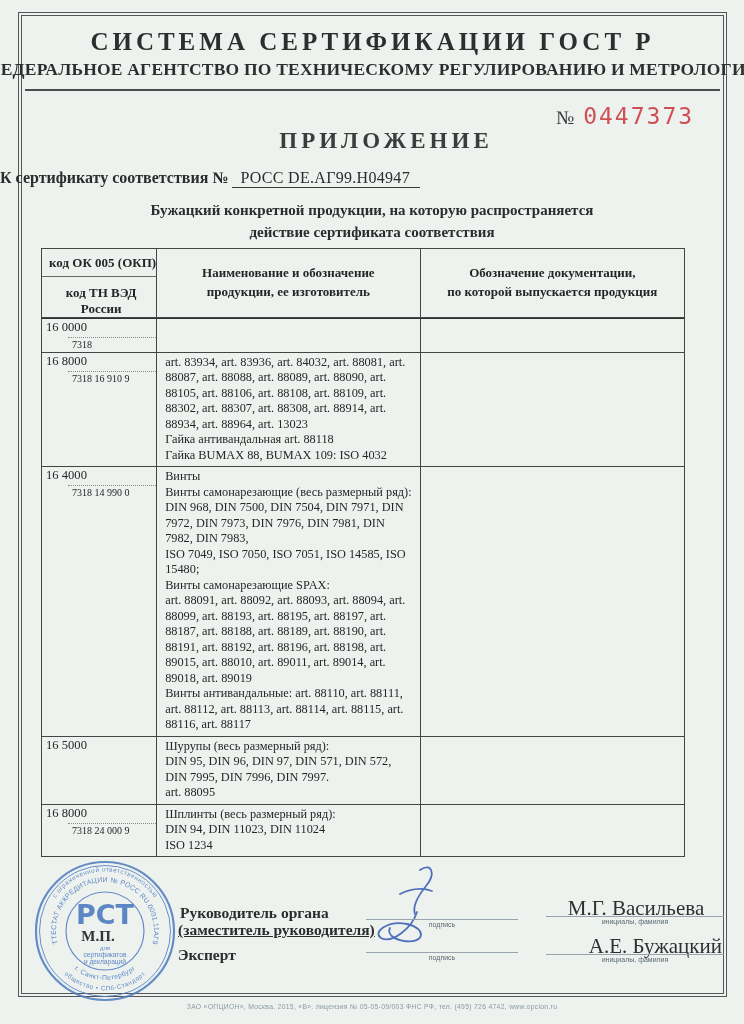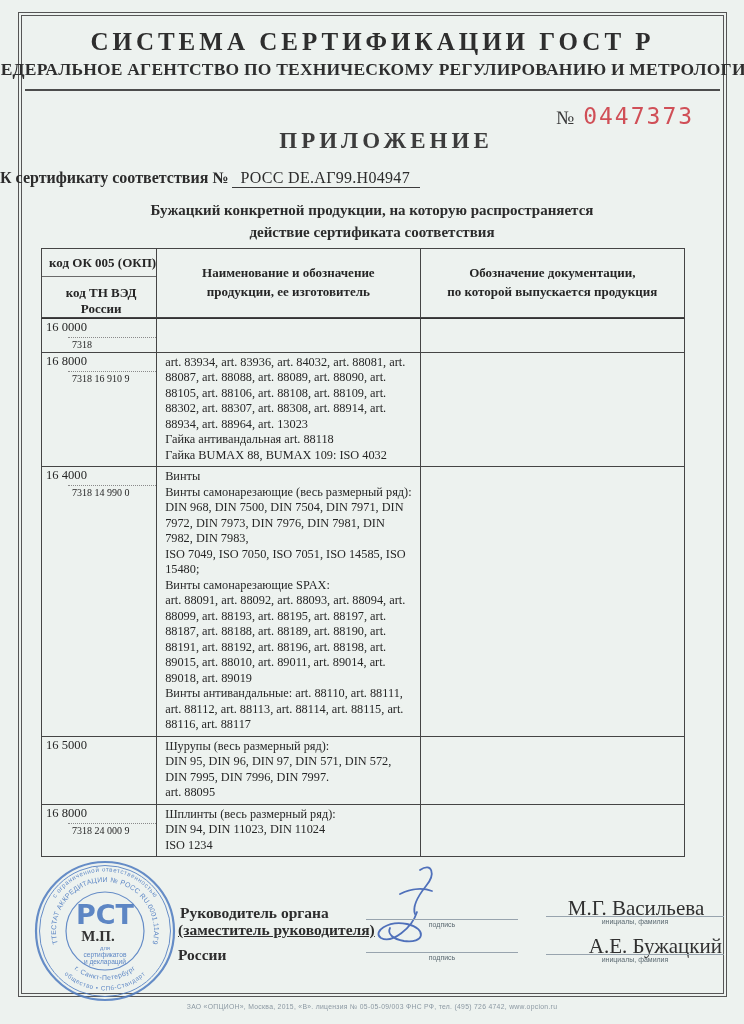--- a/index.html
+++ b/index.html
@@ -241,21 +241,21 @@
   <svg class="sign-svg" width="115" height="105" viewBox="0 0 115 105">
     <g stroke="#3f63b5" stroke-width="1.8" fill="none" stroke-linecap="round" opacity="0.9">
       <path d="M60,8 C72,0 76,12 66,24 C58,34 52,44 55,52"></path>
       <path d="M40,32 C52,26 64,26 72,29"></path>
       <path d="M57,50 C52,66 32,82 21,76 C12,70 28,58 47,62 C68,67 64,82 44,79 C33,77 27,72 30,66"></path>
     </g>
   </svg>
 
   <div class="role1">Руководитель органа</div>
   <div class="role1b">(заместитель руководителя)</div>
-  <div class="role2">России</div>
+  <div class="role2">Эксперт</div>
 
   <div class="sig-line l1"></div>
   <div class="sig-cap c1">подпись</div>
   <div class="sig-line l2"></div>
   <div class="sig-cap c2">подпись</div>
 
   <div class="name n1">М.Г. Васильева</div>
   <div class="name-line l1"></div>
   <div class="name-cap c1">инициалы, фамилия</div>
 

